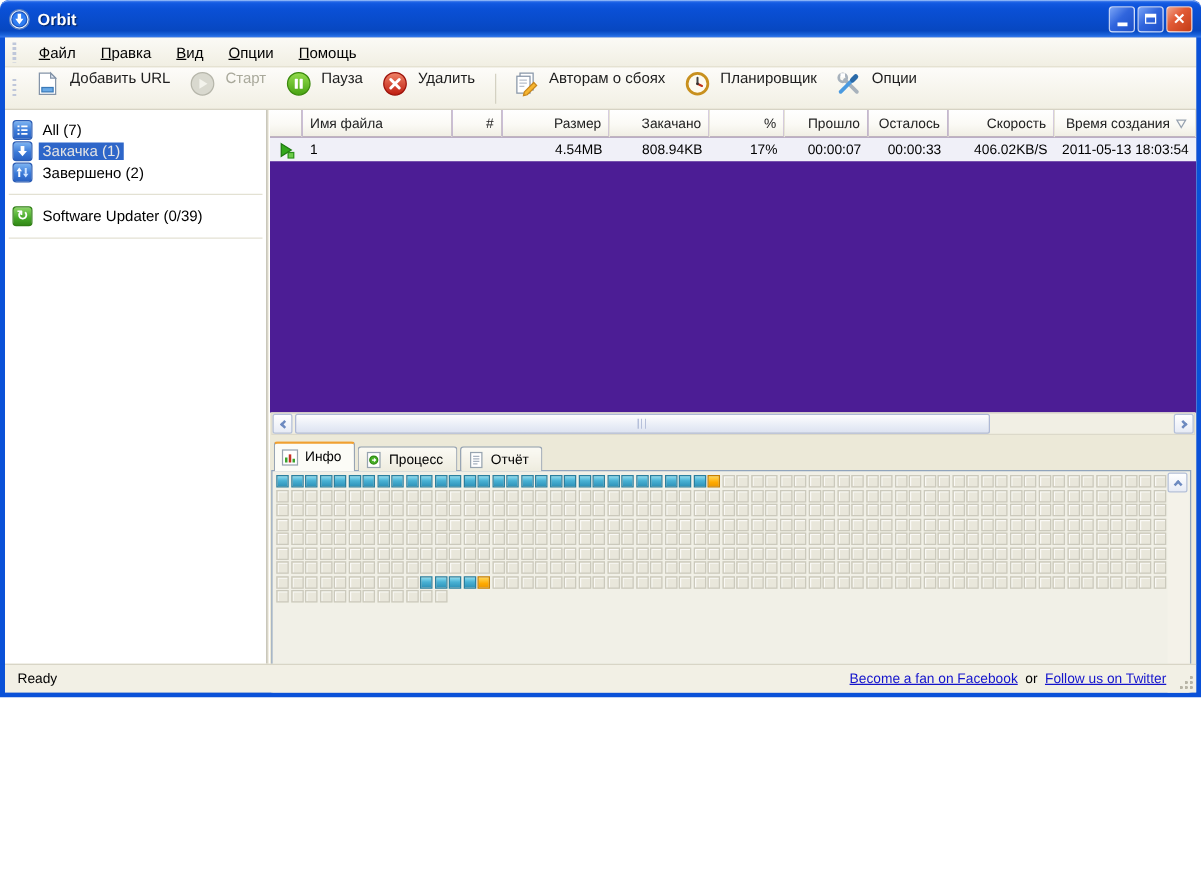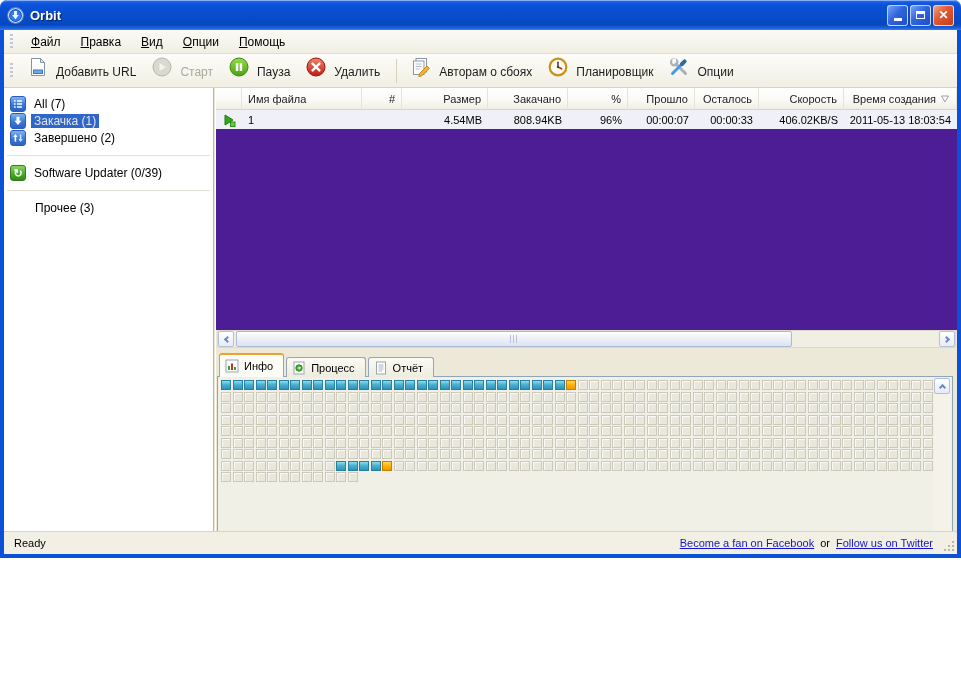--- a/index.html
+++ b/index.html
@@ -22,21 +22,21 @@
   .app{position:absolute;left:4px;right:4px;top:30px;bottom:4px;background:#ece9d8;overflow:hidden;}
   .drag-handle{width:3px;height:16px;background:repeating-linear-gradient(180deg,#bfc7da 0 2px,transparent 2px 4px);margin:0 8px 0 2px;}
   
   .menubar{position:absolute;top:0;left:0;right:0;height:24px;display:flex;align-items:center;padding-left:4px;
            background:linear-gradient(180deg,#fbfaf6,#f1efe3);border-bottom:1px solid #e2dfcf;}
   .menu-item{padding:3px 10px;cursor:default;}
   .mk{text-decoration:underline;}
   
   .toolbarbar{position:absolute;top:24px;left:0;right:0;height:34px;display:flex;align-items:center;padding-left:4px;
               background:linear-gradient(180deg,#fdfcf9,#f1efe3);border-bottom:1px solid #d6d3c4;}
-  .tool-btn{display:flex;align-items:flex-end;gap:6px;padding:3px 9px 11px 5px;color:#1d1d1d;}
+  .tool-btn{display:flex;align-items:flex-start;gap:6px;padding:3px 9px 11px 5px;color:#1d1d1d;}
   .tool-btn.disabled span{color:#a9a99b;}
   .tool-sep{width:1px;height:24px;background:#d4d1c2;margin:0 7px;}
   
   .sidebar{position:absolute;left:0;top:58px;width:210px;bottom:23px;background:#fff;
            border-right:1px solid #b9b6a6;padding-top:8px;}
   .side-item{display:flex;align-items:center;gap:5px;height:16px;margin:0 4px 1px 6px;}
   .side-label{padding:0 3px;white-space:nowrap;}
   .side-label.selected{background:#2e66c9;color:#e5e5e5;}
   .side-sep{height:1px;background:#e3e1d3;margin:9px 3px;}
   .side-ico{width:16px;height:16px;border-radius:3px;flex:0 0 16px;display:flex;align-items:center;justify-content:center;}
@@ -259,23 +259,20 @@
 
       <div class="side-item">
         <div class="side-ico ico-green">
             <span>↻</span>
           </div>
         <span class="side-label">Software Updater (0/39)</span>
       </div>
 
       <div class="side-sep"></div>
 
-      <div class="side-item" style="padding-left:22px;">
-        <span class="side-label">Прочее (3)</span>
-      </div>
     </div>
 
     <div class="main">
 
       <div class="list">
         <div class="list-header">
           <div class="hcell c-ic"></div>
           <div class="hcell c-name">
               <span>Имя файла</span>
             </div>
@@ -312,21 +309,21 @@
           <div class="rcell c-ic">
             <svg width="14" height="14" viewBox="0 0 14 14">
               <path d="M3 2l8 5-8 5z" fill="#33a81c" stroke="#1e7a10"></path>
               <rect x="8.5" y="9" width="4.5" height="4.5" fill="#6ccc48" stroke="#2a9018"></rect>
             </svg>
           </div>
           <div class="rcell c-name">1</div>
           <div class="rcell c-num"></div>
           <div class="rcell c-size">4.54MB</div>
           <div class="rcell c-done">808.94KB</div>
-          <div class="rcell c-pct">96%</div>
+          <div class="rcell c-pct">17%</div>
           <div class="rcell c-ela">00:00:07</div>
           <div class="rcell c-left">00:00:33</div>
           <div class="rcell c-spd">406.02KB/S</div>
           <div class="rcell c-created">2011-05-13 18:03:54</div>
         </div>
       </div>
 
       <div class="hscroll">
         <div class="scroll-arrow sa-left">
             <div class="chev l"></div>

